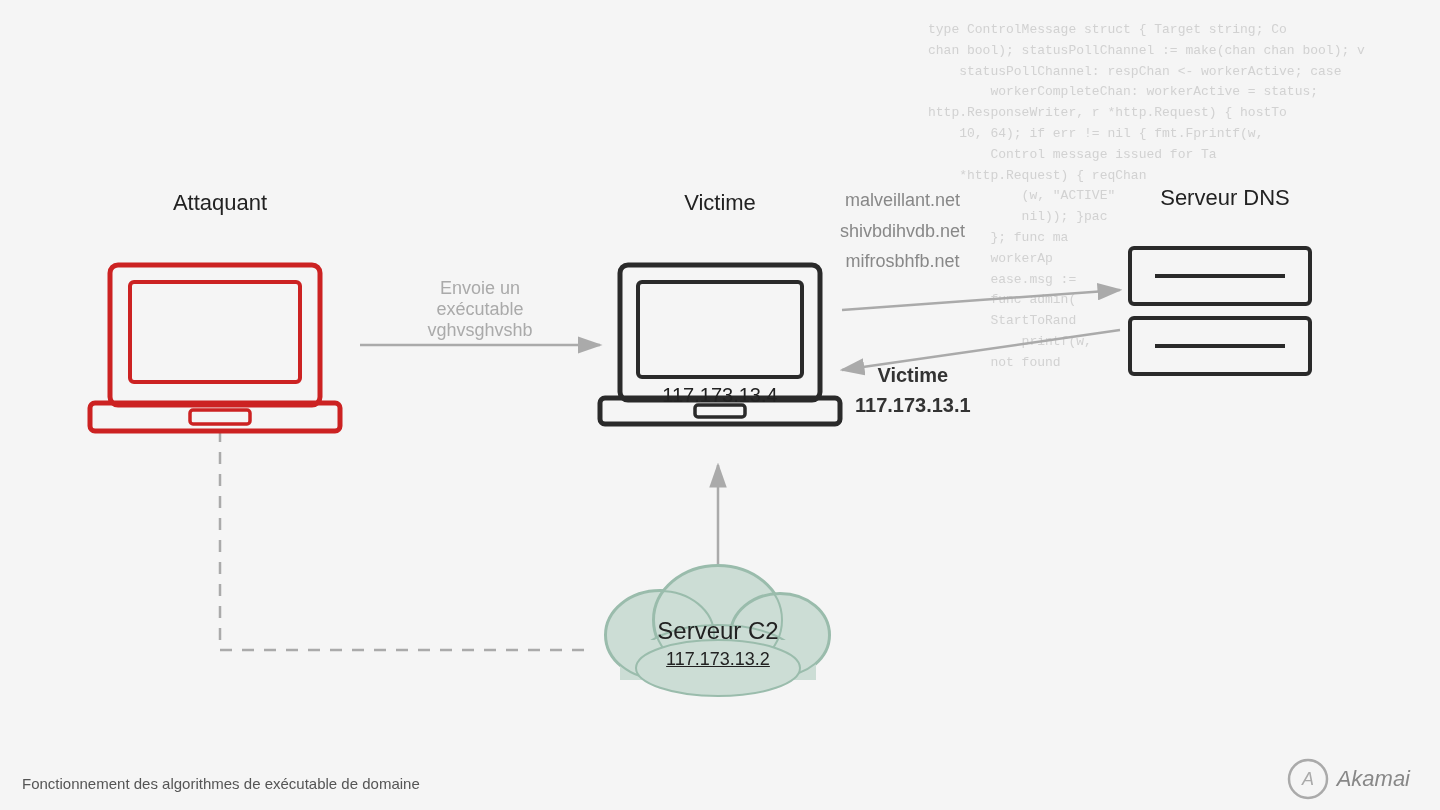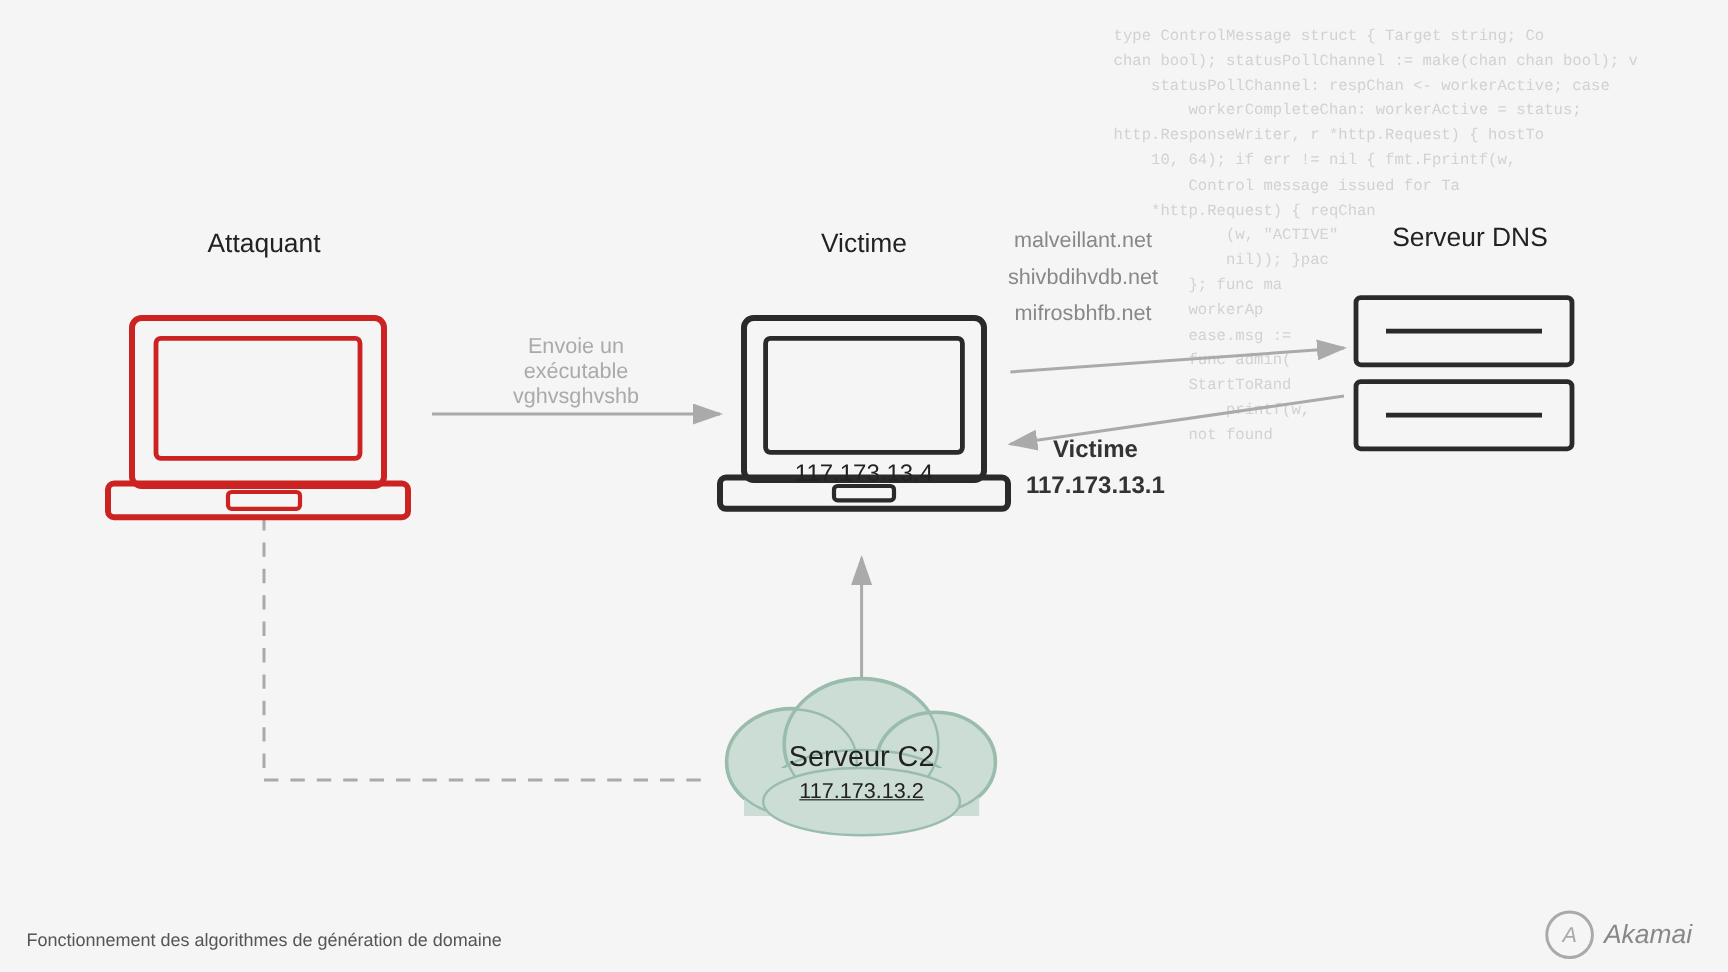--- a/index.html
+++ b/index.html
@@ -244,21 +244,21 @@
 
 <div class="dns-node">
   <div class="node-label">Serveur DNS</div>
 </div>
 
 <div style="position:absolute; top:617px; left:618px; width:200px; text-align:center;">
   <div class="node-label" style="font-size:24px;">Serveur C2</div>
   <div class="node-ip" style="font-size:18px; margin-top:4px;text-decoration:underline;">117.173.13.2</div>
 </div>
 
-<div class="caption">Fonctionnement des algorithmes de génération de domaine</div>
+<div class="caption">Fonctionnement des algorithmes de exécutable de domaine</div>
 
 <div class="akamai-logo">
 
   <svg width="42" height="42" viewBox="0 0 42 42">
     <circle cx="21" cy="21" r="19" fill="none" stroke="#aaa" stroke-width="2.5"></circle>
     <text x="21" y="27" text-anchor="middle" font-size="18" font-family="Arial" fill="#aaa" font-style="italic">A</text>
   </svg>
   <span class="akamai-logo-text">Akamai</span>
 </div>
 

